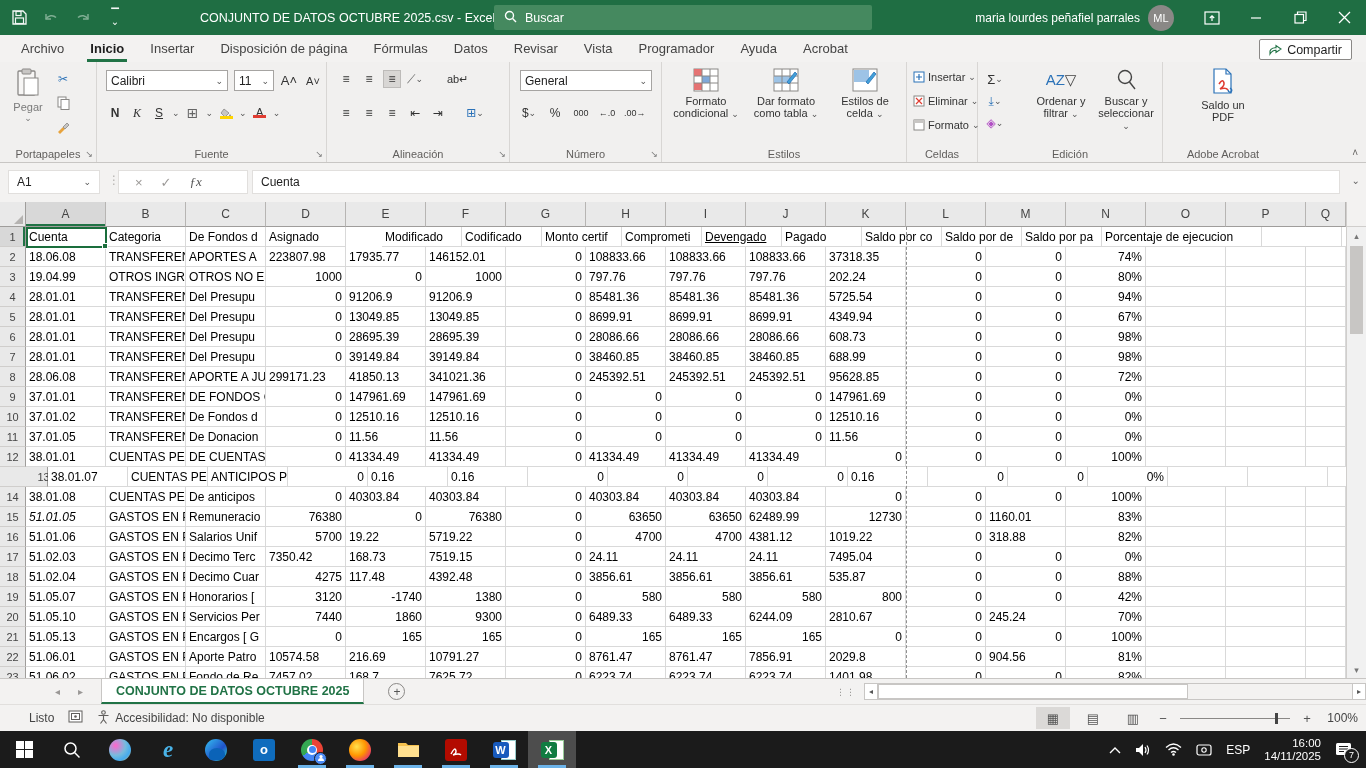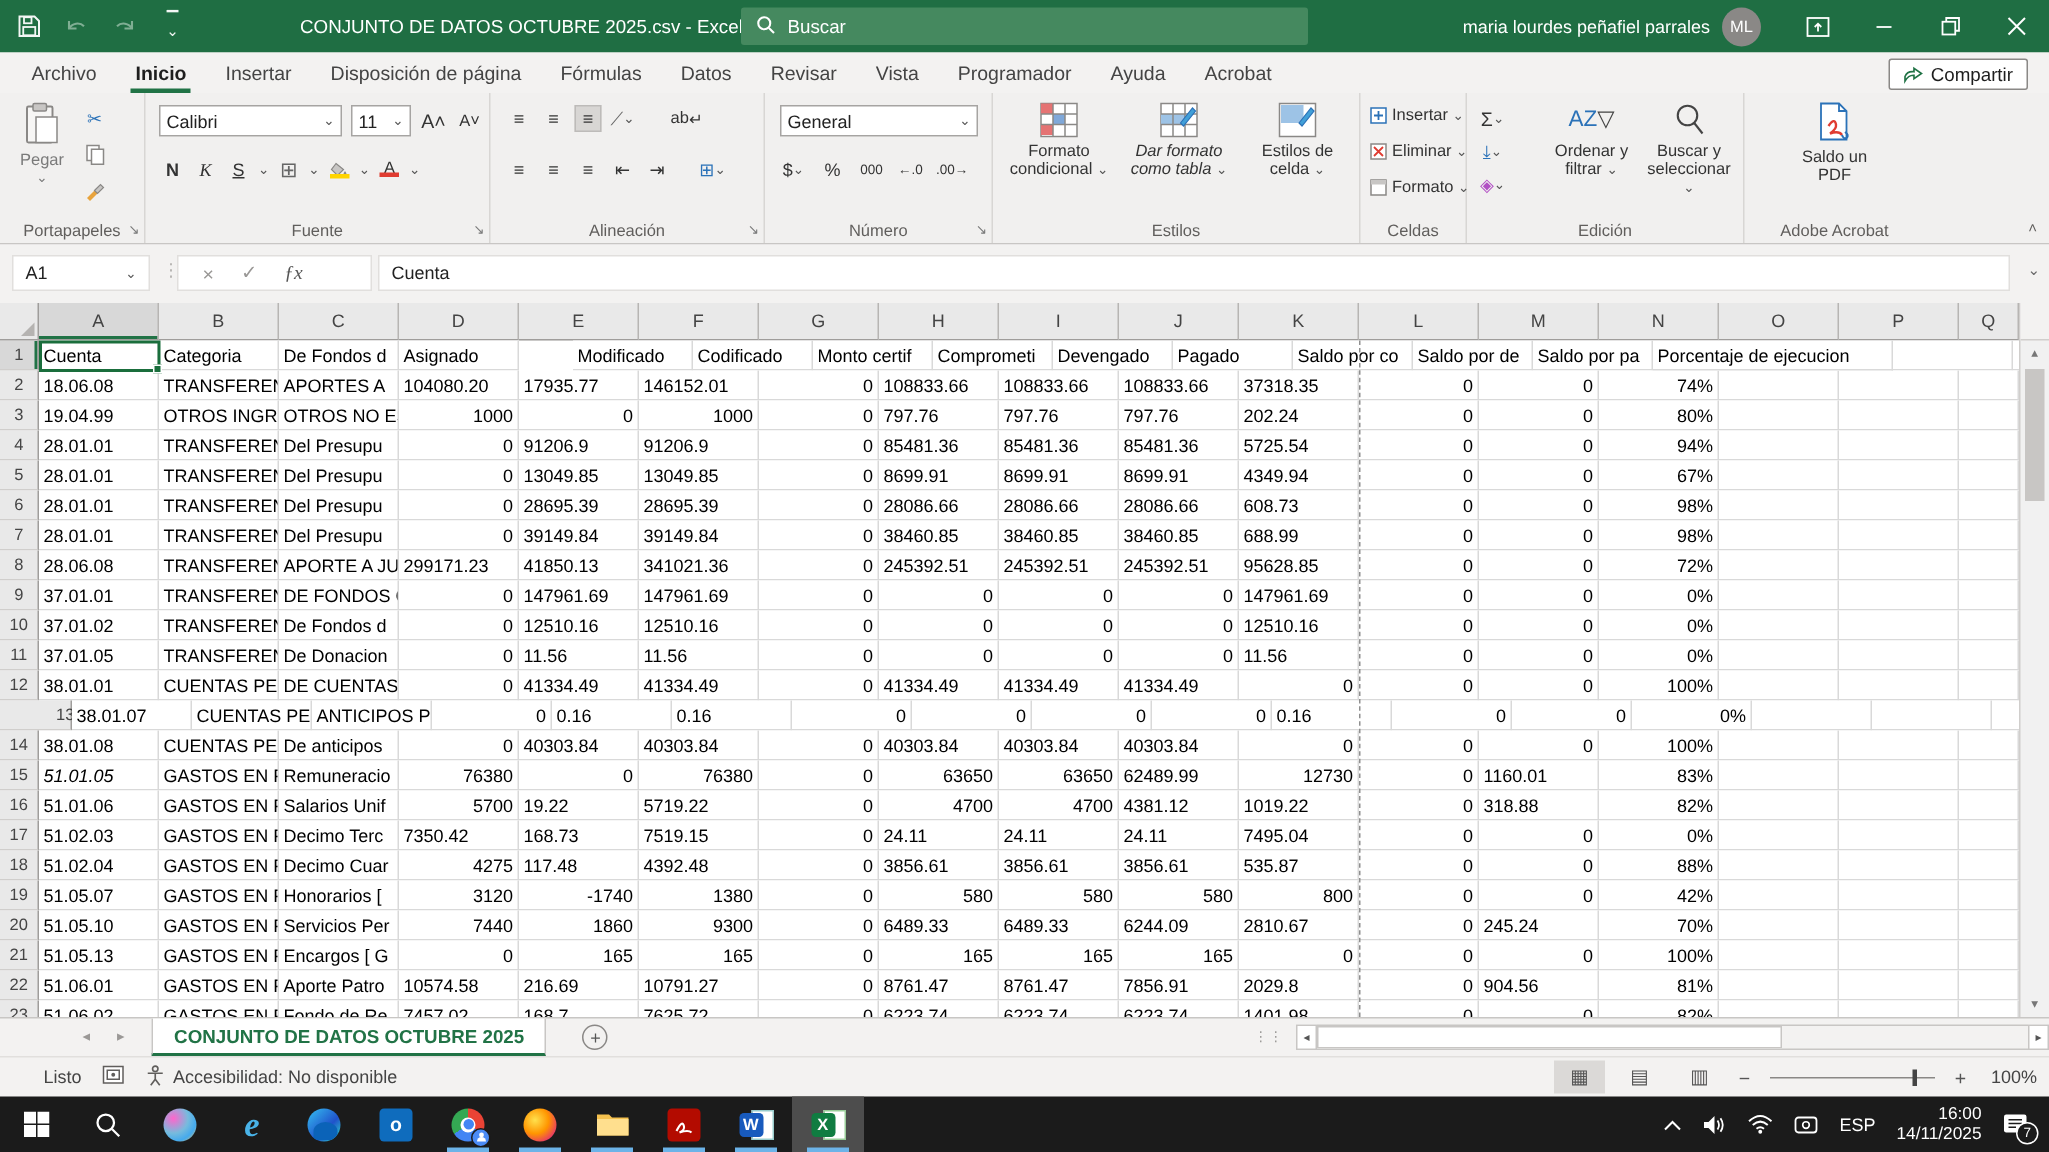--- a/index.html
+++ b/index.html
@@ -306,21 +306,21 @@
             <rect x="1" y="1" width="8" height="7" fill="#e57373"></rect>
             <rect x="9" y="8" width="8" height="7" fill="#7fa8d9"></rect>
             <rect x="1" y="15" width="8" height="7" fill="#e57373"></rect>
             <line x1="9" y1="1" x2="9" y2="23" stroke="#8a8886"></line>
             <line x1="17" y1="1" x2="17" y2="23" stroke="#8a8886"></line>
             <line x1="1" y1="8" x2="25" y2="8" stroke="#8a8886"></line>
             <line x1="1" y1="15" x2="25" y2="15" stroke="#8a8886"></line>
           </svg>
         <span class="lbl"><span>Formato condicional</span> <span class="chv">⌄</span></span>
       </div>
-      <div class="bigbtn" style="position:absolute;left:84px;top:6px;width:80px;font-style:italic;">
+      <div class="bigbtn" style="position:absolute;left:84px;top:6px;width:80px;">
         <svg width="26" height="24" viewBox="0 0 26 24">
             <rect x="1" y="1" width="24" height="22" fill="#fff" stroke="#8a8886"></rect>
             <rect x="1" y="8" width="16" height="7" fill="#9dc3e6"></rect>
             <line x1="9" y1="1" x2="9" y2="23" stroke="#8a8886"></line>
             <line x1="17" y1="1" x2="17" y2="23" stroke="#8a8886"></line>
             <line x1="1" y1="8" x2="25" y2="8" stroke="#8a8886"></line>
             <line x1="1" y1="15" x2="25" y2="15" stroke="#8a8886"></line>
             <path d="M14 14 L22 4 L24 6 L16 16 Z" fill="#41a0d8" stroke="#2b72b8" stroke-width=".8"></path>
           </svg>
         <span class="lbl"><span>Dar formato como tabla</span> <span class="chv">⌄</span></span>
@@ -441,35 +441,35 @@
       <div class="grow">
         <div class="rnum selhead" style="width: 26px;">1</div>
         <div class="cell" style="width: 80px;">Cuenta</div>
         <div class="cell" style="width: 80px;">Categoria</div>
         <div class="cell" style="width: 80px;">De Fondos d</div>
         <div class="cell" style="width: 80px;">Asignado</div>
         <div class="cell" style="width: 80px; margin-left: 36px;">Modificado</div>
         <div class="cell" style="width: 80px;">Codificado</div>
         <div class="cell" style="width: 80px;">Monto certif</div>
         <div class="cell" style="width: 80px;">Comprometi</div>
-        <div class="cell" style="width: 80px;">Devengado</div>
+        <div class="cell" style="width: 80px; text-decoration: underline;">Devengado</div>
         <div class="cell" style="width: 80px;">Pagado</div>
         <div class="cell" style="width: 80px;">Saldo por co</div>
         <div class="cell" style="width: 80px;">Saldo por de</div>
         <div class="cell" style="width: 80px;">Saldo por pa</div>
         <div class="cell spill" style="width: 160px;">Porcentaje de ejecucion</div>
         <div class="cell" style="width: 80px;"></div>
         <div class="cell" style="width: 40px;"></div>
       </div>
       <div class="grow">
         <div class="rnum" style="width: 26px;">2</div>
         <div class="cell" style="width: 80px;">18.06.08</div>
         <div class="cell" style="width: 80px;">TRANSFEREN</div>
         <div class="cell" style="width: 80px;">APORTES A</div>
-        <div class="cell" style="width: 80px;">104080.20</div>
+        <div class="cell" style="width: 80px;">223807.98</div>
         <div class="cell" style="width: 80px;">17935.77</div>
         <div class="cell" style="width: 80px;">146152.01</div>
         <div class="cell ar" style="width: 80px;">0</div>
         <div class="cell" style="width: 80px;">108833.66</div>
         <div class="cell" style="width: 80px;">108833.66</div>
         <div class="cell" style="width: 80px;">108833.66</div>
         <div class="cell" style="width: 80px;">37318.35</div>
         <div class="cell ar" style="width: 80px;">0</div>
         <div class="cell ar" style="width: 80px;">0</div>
         <div class="cell ar" style="width: 80px;">74%</div>

